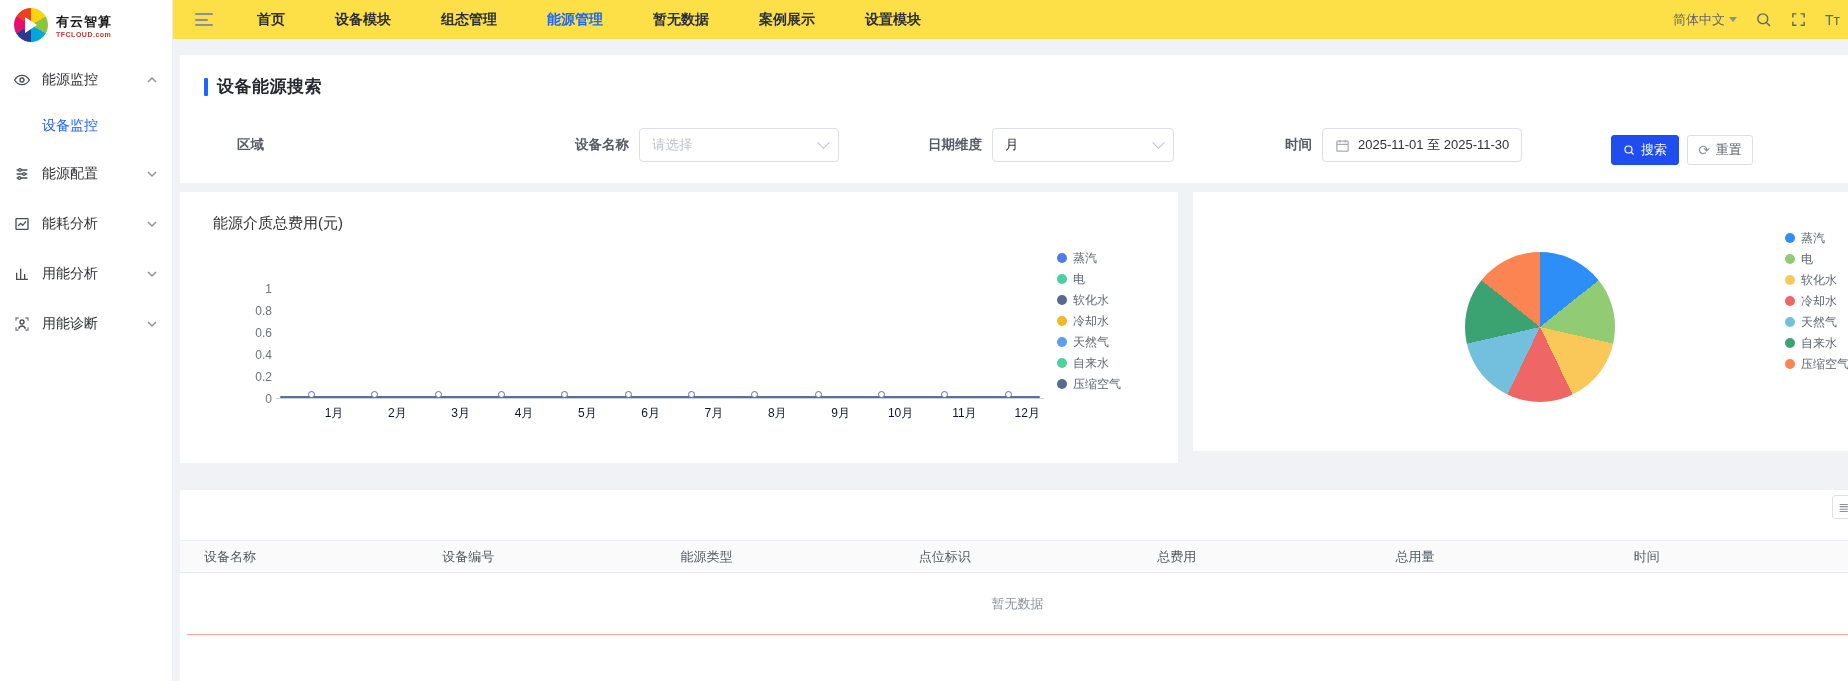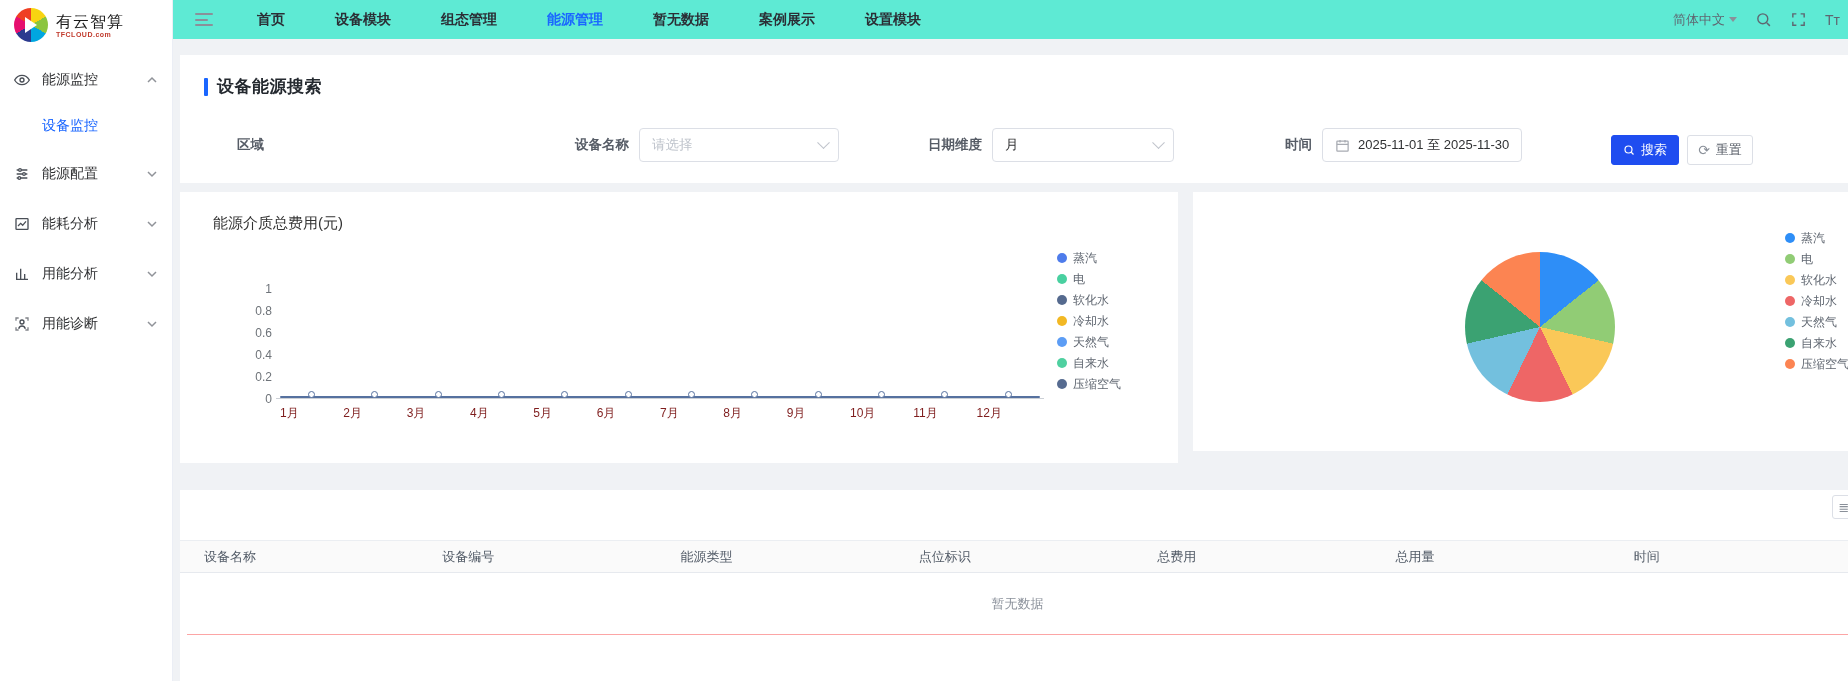--- a/index.html
+++ b/index.html
@@ -6,34 +6,34 @@
   html,body { width:1848px; height:681px; overflow:hidden; }
   body { font-family:"Liberation Sans","DejaVu Sans",sans-serif; font-size:14px; color:#303133; background:#f0f2f5; position:relative; }
 
   
   .sidebar { position:absolute; left:0; top:0; bottom:0; width:173px; background:#fff; border-right:1px solid #ebeef5; z-index:5; }
   .brand { display:flex; align-items:center; gap:8px; padding:8px 10px 6px 14px; }
   .logo-mark { width:34px; height:34px; border-radius:50%; position:relative; flex:0 0 auto;
     background:conic-gradient(#f8d411 0 60deg,#8bc540 60deg 120deg,#00a6e0 120deg 180deg,#2b3a8f 180deg 240deg,#e60f6e 240deg 300deg,#ef3f23 300deg 360deg); }
   .logo-mark:after { content:""; position:absolute; left:11px; top:9px; width:0; height:0;
     border-left:12px solid #fff; border-top:8px solid transparent; border-bottom:8px solid transparent; }
-  .brand-text .cn { font-size:16px; font-weight:400; color:#1a1a1a; letter-spacing:1px; line-height:18px; }
+  .brand-text .cn { font-size:13px; font-weight:700; color:#1a1a1a; letter-spacing:1px; line-height:18px; }
   .brand-text .en { font-size:7px; font-weight:700; color:#c0392b; letter-spacing:.5px; }
   .menu { padding-top:10px; }
   .menu-item { display:flex; align-items:center; height:44px; padding:0 14px; cursor:pointer; color:#303133; }
   .menu-item .mi-icon { width:16px; height:16px; margin-right:12px; color:#4a4f57; flex:0 0 auto; }
   .menu-item .mi-label { flex:1; font-size:14px; }
   .menu-item .mi-arrow { color:#909399; }
   .submenu { padding:4px 0 8px 0; }
   .submenu-item { height:38px; line-height:38px; padding-left:42px; font-size:14px; color:#1a66ff; cursor:pointer; }
   .gap6 { height:6px; }
 
   
   .main { position:absolute; left:173px; top:0; right:0; bottom:0; }
-  .topbar { height:40px; background:#5eead4; display:flex; align-items:center; border-bottom:1px solid #f2f3f5; padding:0 6px 0 22px; }
+  .topbar { height:40px; background:#fde047; display:flex; align-items:center; border-bottom:1px solid #f2f3f5; padding:0 6px 0 22px; }
   .hamburger { width:18px; height:13px; display:flex; flex-direction:column; justify-content:space-between; cursor:pointer; margin-right:44px; }
   .hamburger i { display:block; height:2px; background:#8a9099; border-radius:1px; }
   .hamburger i:nth-child(2){ width:72%; }
   .nav-items { display:flex; align-items:center; gap:50px; }
   .nav-item { font-size:14px; font-weight:600; color:#2b2f36; cursor:pointer; white-space:nowrap; }
   .nav-item.active { color:#1a66ff; }
   .topbar-right { margin-left:auto; display:flex; align-items:center; gap:18px; color:#5f6670; }
   .lang { font-size:13px; display:flex; align-items:center; gap:4px; cursor:pointer; }
   .lang .dcaret { width:0; height:0; border-left:4px solid transparent; border-right:4px solid transparent; border-top:5px solid #8a9099; }
   .tb-icon { width:17px; height:17px; cursor:pointer; color:#5f6670; }
@@ -68,21 +68,21 @@
   .panel-pie { flex:1; height:259px; position:relative; }
   .chart-title { position:absolute; left:33px; top:22px; font-size:15px; font-weight:500; color:#333; }
   .yaxis { position:absolute; left:36px; top:89px; width:56px; height:126px; display:flex; flex-direction:column; justify-content:space-between; }
   .yaxis span { display:block; text-align:right; font-size:12px; color:#6e7379; line-height:16px; }
   .axis-line { position:absolute; left:96px; top:206px; width:768px; height:1px; background:#ccd0d6; }
   .series-line { position:absolute; left:100px; top:204px; width:760px; height:2px; background:#56719f; border-radius:1px; }
   .marker-row { position:absolute; left:100px; top:199px; width:760px; display:flex; }
   .marker-row b { flex:1; display:flex; justify-content:center; }
   .marker-row i { width:7px; height:7px; border:1.5px solid #56719f; background:#fff; border-radius:50%; }
   .xaxis { position:absolute; left:100px; top:213px; width:760px; display:flex; }
-  .xaxis span { flex:1; text-align:left; font-size:12px; color:#7f1d1d; }
+  .xaxis span { flex:1; text-align:right; font-size:12px; color:#0f172a; }
   .legend { position:absolute; display:flex; flex-direction:column; gap:9px; }
   .legend-line { left:877px; top:60px; }
   .legend-pie { left:592px; top:40px; }
   .legend-item { display:flex; align-items:center; gap:6px; cursor:pointer; height:12px; }
   .legend-item .dot { width:10px; height:10px; border-radius:50%; flex:0 0 auto; }
   .legend-item .ltxt { font-size:12px; color:#5f6670; white-space:nowrap; }
   .pie { position:absolute; left:272px; top:60px; width:150px; height:150px; border-radius:50%; }
 
   
   .table-card { margin-top:27px; height:191px; position:relative; }

